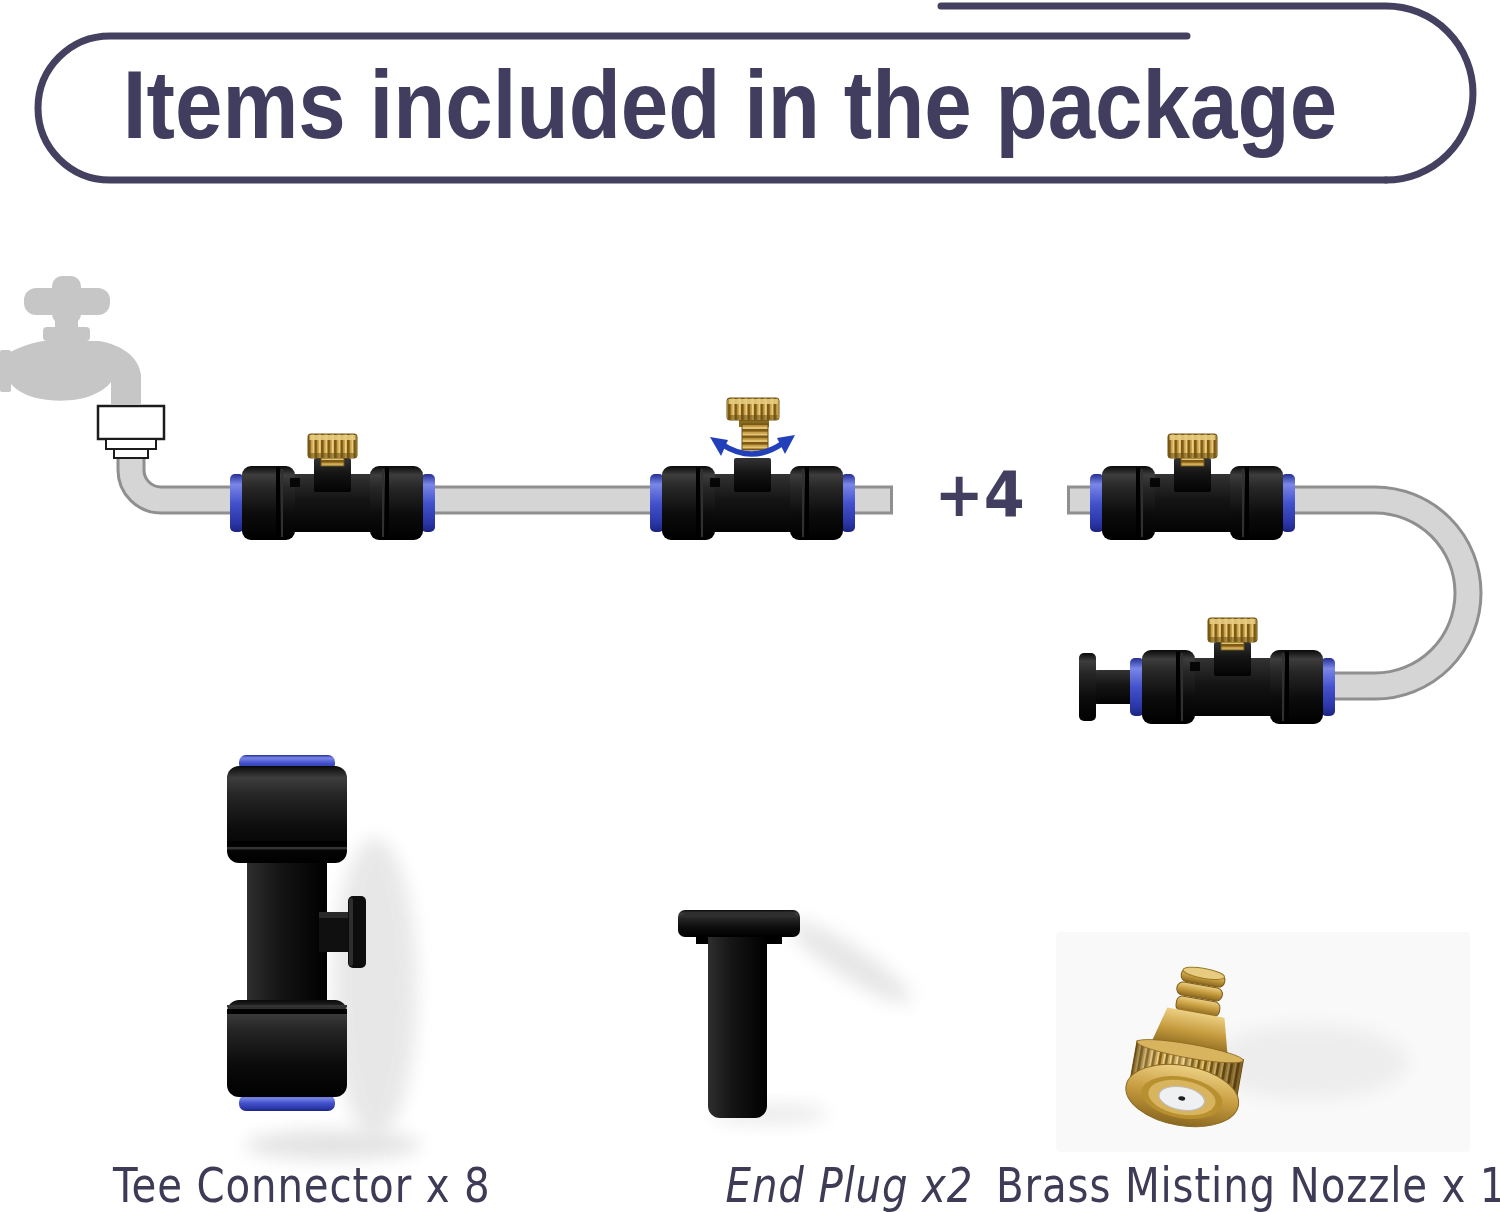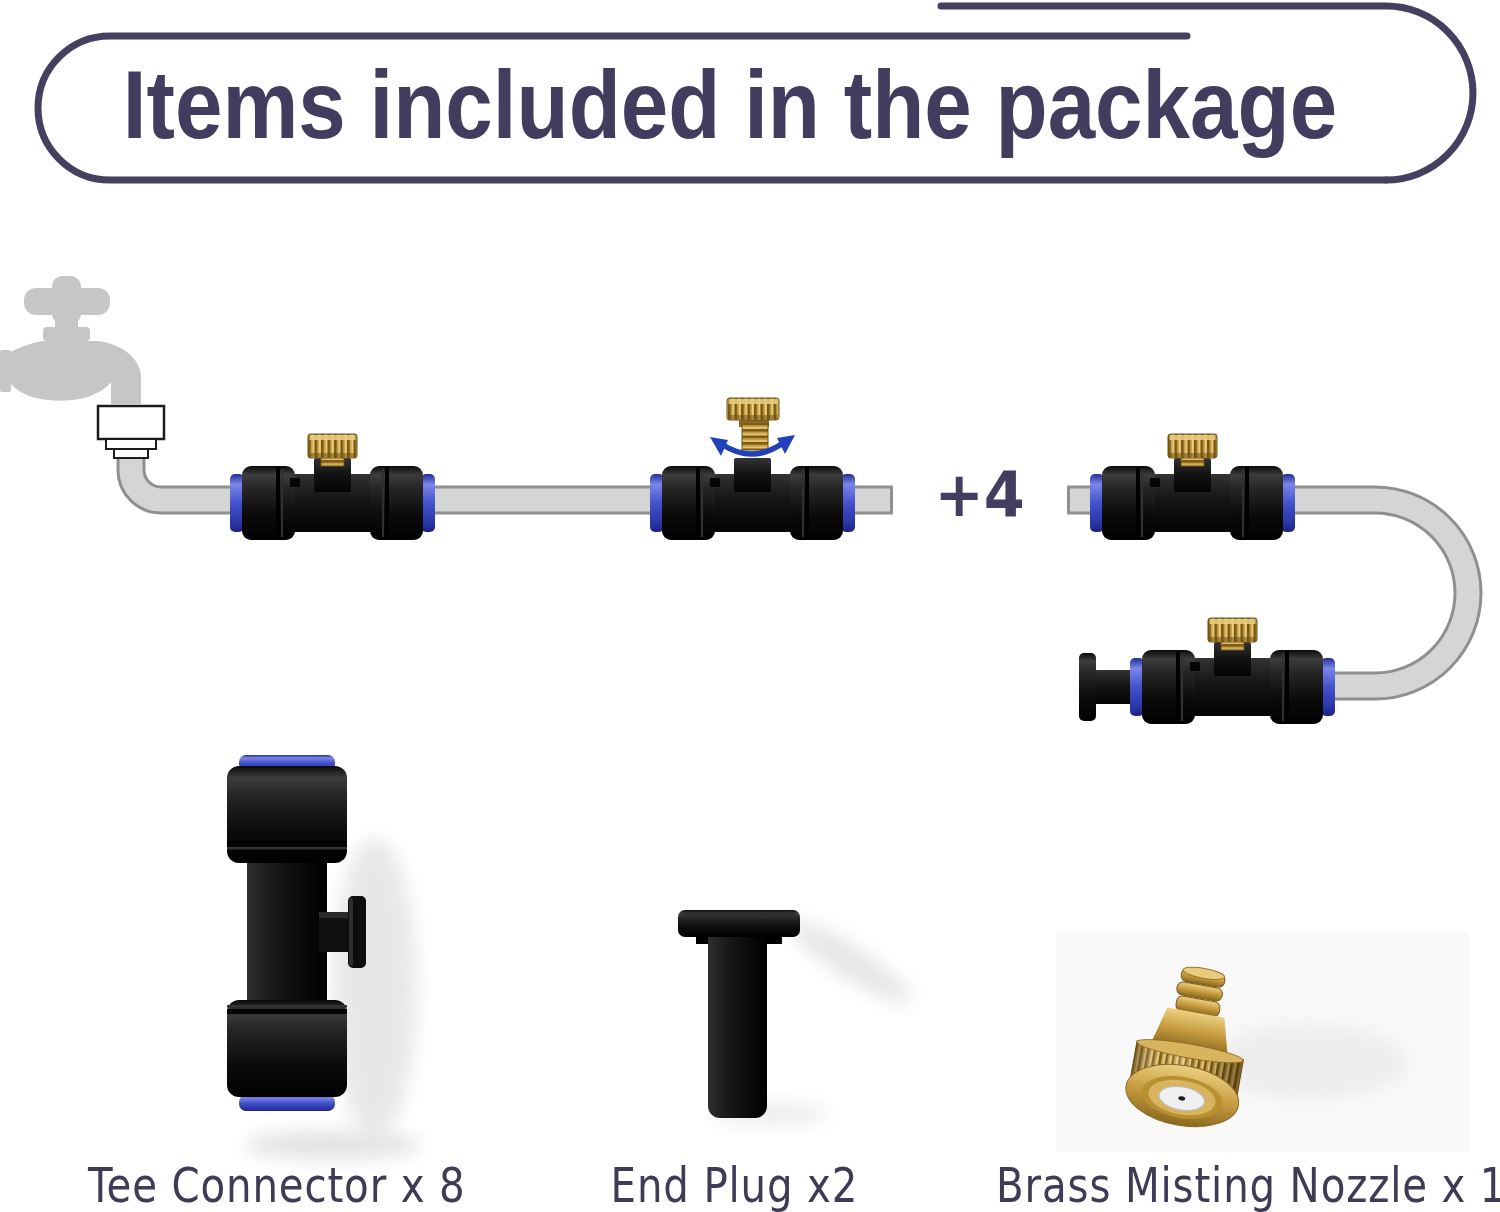--- a/index.html
+++ b/index.html
@@ -12,27 +12,27 @@
     position:absolute;left:40px;top:56px;width:1438px;text-align:left;
     font-weight:bold;font-size:97px;line-height:1.0;color:#403d5f;white-space:nowrap;
   }
   .title .sx{display:inline-block;transform:scaleX(.88);transform-origin:center;}
   .plus4{
     position:absolute;left:915px;top:458px;width:130px;text-align:center;
     font-family:"DejaVu Sans", sans-serif;font-weight:bold;font-size:62px;color:#413e60;
   }
   .plus4 .sx{display:inline-block;transform:scaleX(.95);transform-origin:center;}
   .label{
-    position:absolute;top:1159px;width:500px;text-align:center;white-space:nowrap;
+    position:absolute;top:1159px;width:500px;text-align:right;white-space:nowrap;
     font-family:"DejaVu Sans", sans-serif;font-size:48px;line-height:1.1;
     color:#3d3b55;letter-spacing:1px;
   }
   .label .sx{display:inline-block;transform:scaleX(.84);transform-origin:center;}
   .label-tee{left:27px;}
-  .label-plug{left:484px;}
+  .label-plug{left:497px;font-style:italic;}
   .label-nozzle{left:945px;}
 </style>
 </head>
 <body>
 
 <svg width="1500" height="1212" viewBox="0 0 1500 1212">
   <defs>
     <linearGradient id="gBlue" x1="0" y1="0" x2="0" y2="1">
       <stop offset="0" stop-color="#252f93"></stop>
       <stop offset=".18" stop-color="#7b86e8"></stop>

